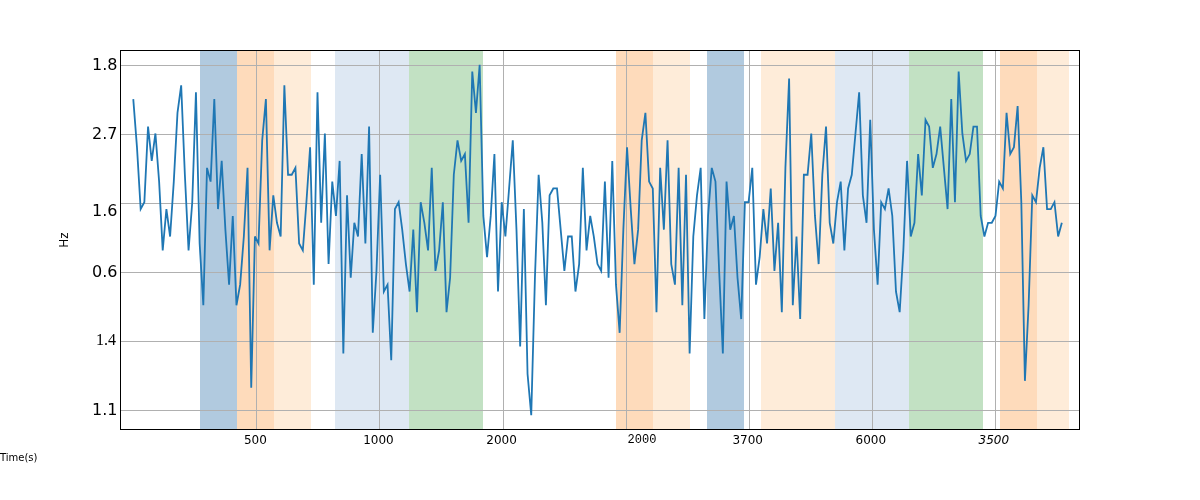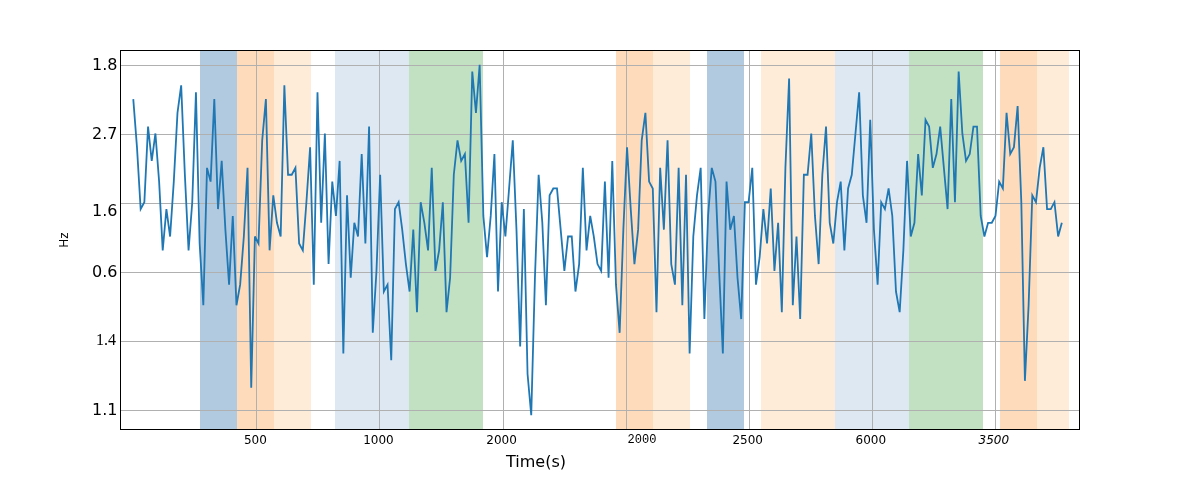--- a/index.html
+++ b/index.html
@@ -68,22 +68,21 @@
     color: #000;
     transform: translateY(-50%);
     text-align: right;
     width: 24px;
   }
   .xlabel {
     position: absolute;
     left: 0;
     width: 1072px;
     top: 452px;
-    text-align: center;
-    font-size: 16px;
+    font-size: 10px;
     color: #000;
   }
   .ylabel {
     position: absolute;
     left: 64px;
     top: 240px;
     font-size: 12px;
     color: #000;
     transform: translate(-50%,-50%) rotate(-90deg);
     transform-origin: center;
@@ -151,16 +150,16 @@
 <div class="ytick" style="top: 409.273px;">1.1</div>
     <div class="ytick" style="top: 340.182px; font-family: Liberation Serif, serif;">1.4</div>
     <div class="ytick" style="top: 271.091px;">0.6</div>
     <div class="ytick" style="top: 210px;">1.6</div>
     <div class="ytick" style="top: 132.909px;">2.7</div>
     <div class="ytick" style="top: 63.8182px;">1.8</div>
     <div class="xtick" style="left: 255.385px;">500</div>
     <div class="xtick" style="left: 378.462px;">1000</div>
     <div class="xtick" style="left: 501.538px;">2000</div>
     <div class="xtick" style="left: 642px; font-family: Liberation Mono, monospace;">2000</div>
-    <div class="xtick" style="left: 747.692px;">2500</div>
+    <div class="xtick" style="left: 747.692px;">3700</div>
     <div class="xtick" style="left: 870.769px;">6000</div>
     <div class="xtick" style="left: 993.846px; font-style: italic;">3500</div>
   </div>
 
 </body></html>

